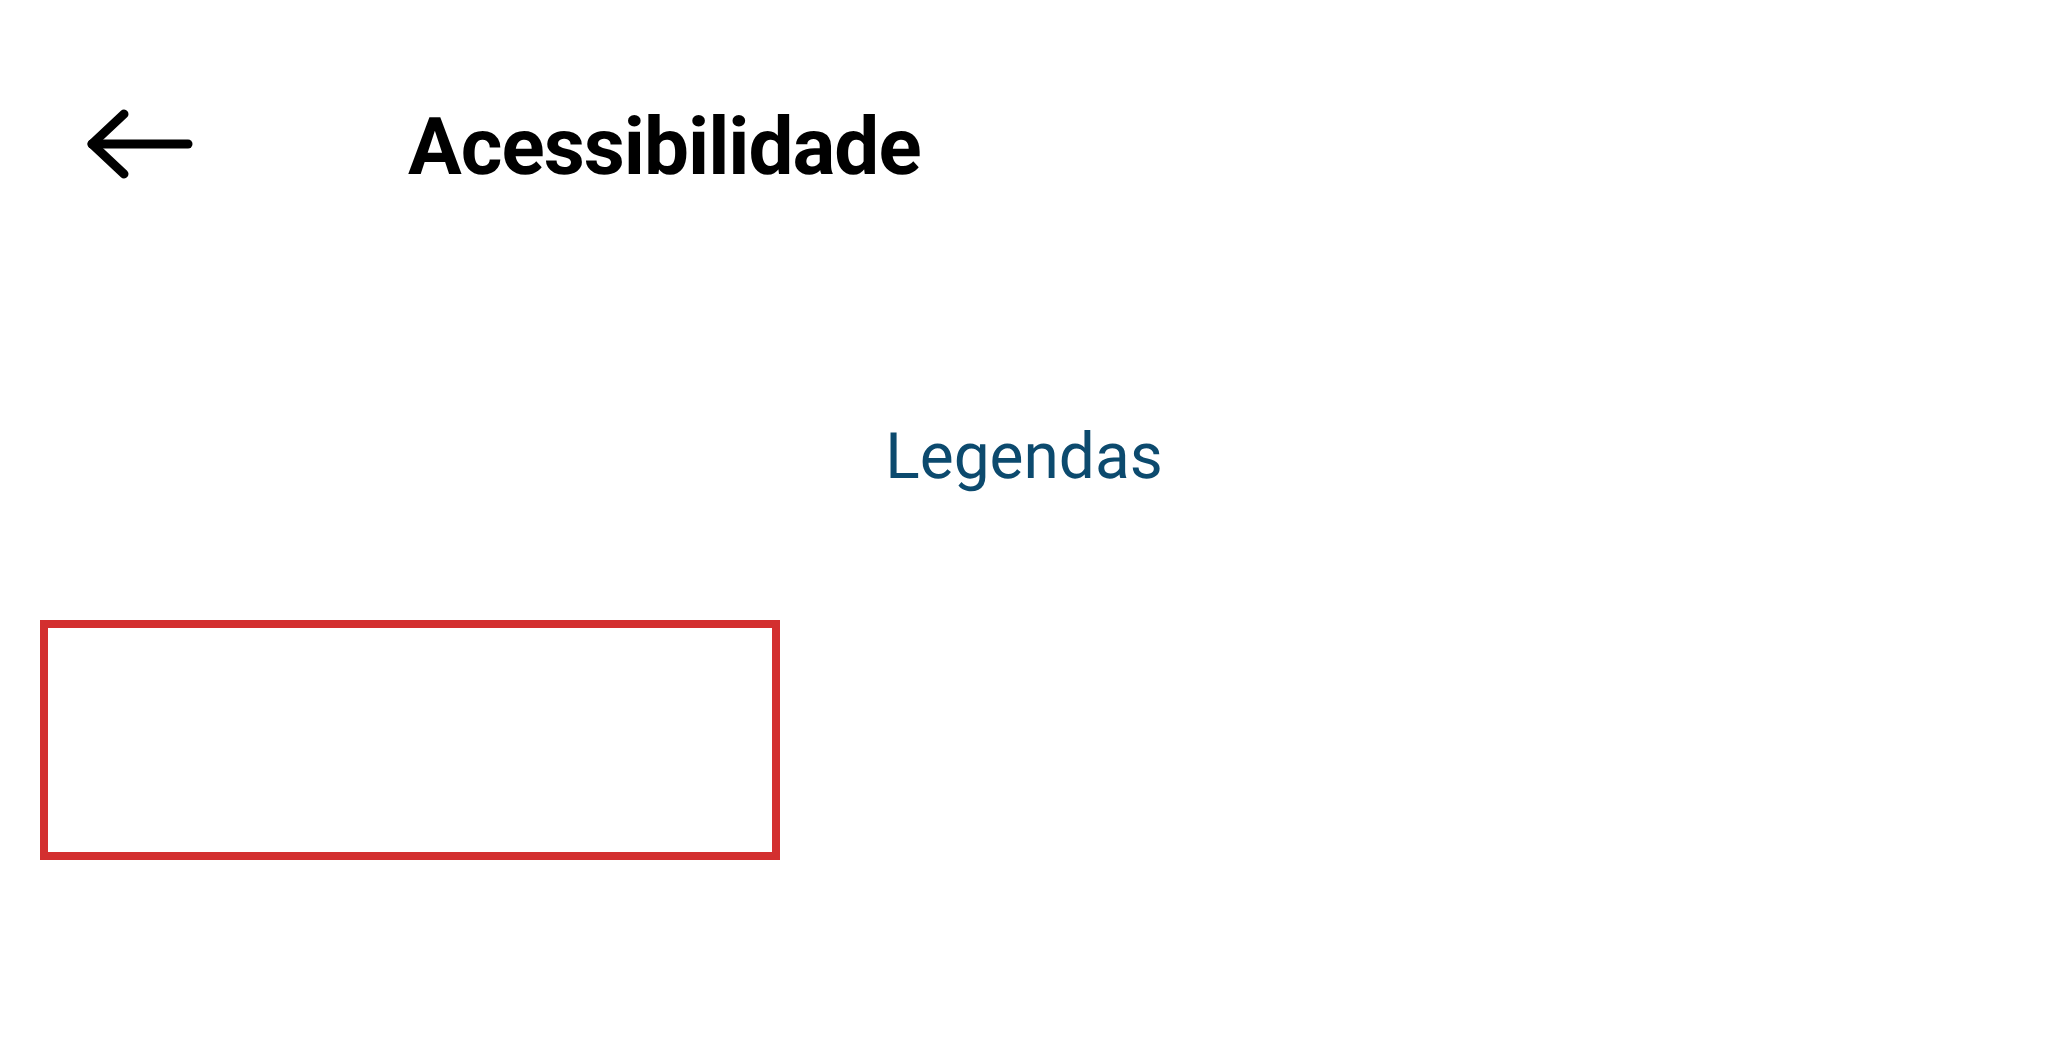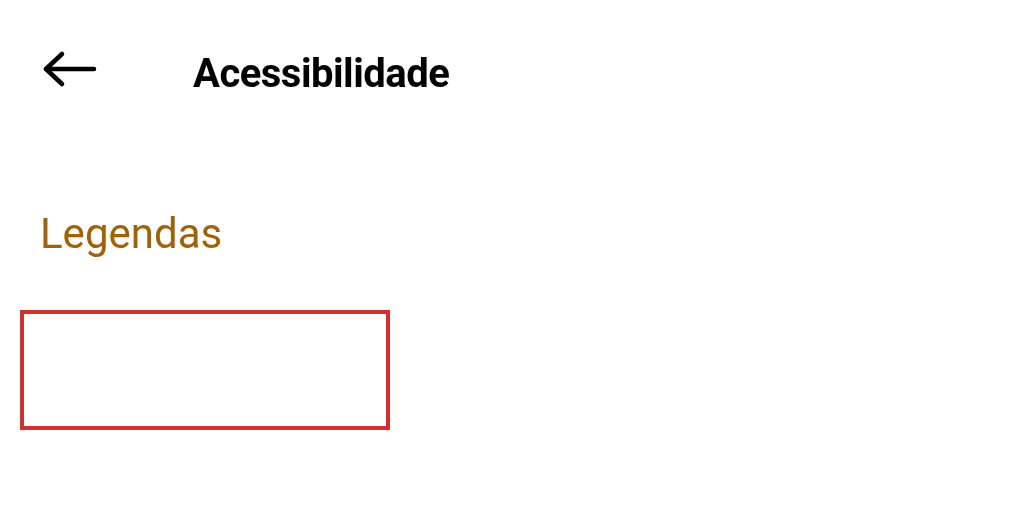--- a/index.html
+++ b/index.html
@@ -9,22 +9,23 @@
     }
     body {
       width: 1024px;
       height: 531px;
       background-color: #ffffff;
       font-family: -apple-system, BlinkMacSystemFont, "Segoe UI", Roboto, Helvetica, Arial, sans-serif;
       position: relative;
     }
     .header {
       display: flex;
-      align-items: flex-start;
+      align-items: center;
       padding: 50px 40px 20px 40px;
+      gap: 11px;
     }
     .back-arrow {
       cursor: pointer;
       margin-right: 95px;
       display: flex;
       align-items: center;
     }
     .back-arrow svg {
       width: 58px;
       height: 38px;
@@ -32,25 +33,26 @@
     .page-title {
       font-size: 40px;
       font-weight: 700;
       color: #000000;
       letter-spacing: -0.5px;
     }
     .content {
       padding: 80px 40px 0 40px;
     }
     .list-item {
-      font-size: 42px;
+      font-size: 32px;
       font-weight: 400;
-      color: #a16207;
+      color: #0c4a6e;
       cursor: pointer;
       padding: 12px 0;
+      text-align: center;
     }
     .highlight-box {
       position: absolute;
       border: 4px solid #d32f2f;
       left: 20px;
       top: 310px;
       width: 370px;
       height: 120px;
       pointer-events: none;
     }

